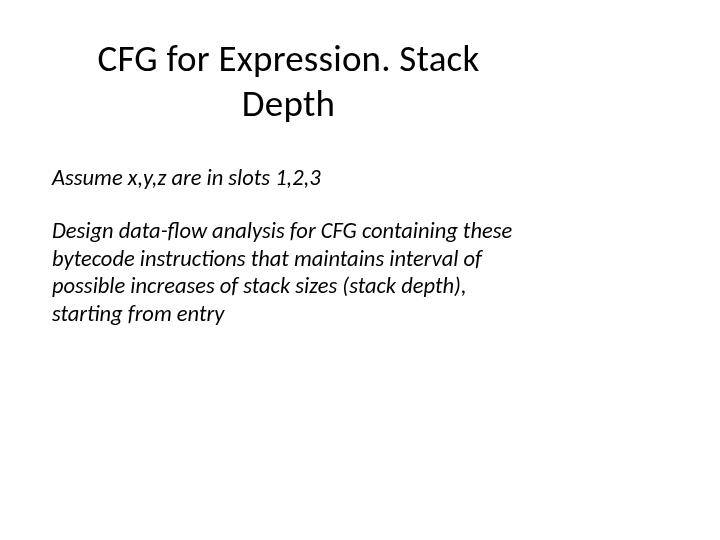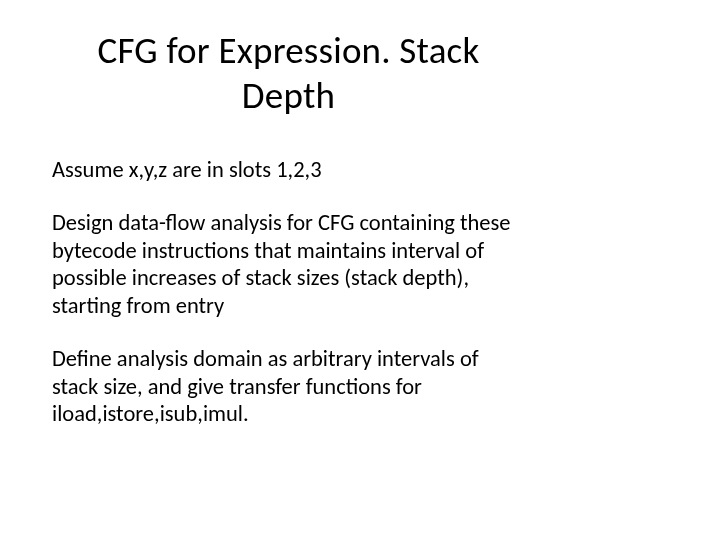--- a/index.html
+++ b/index.html
@@ -1,28 +1,27 @@
 <!DOCTYPE html>
 <html><head>
 <meta charset="utf-8">
 <style>
   * { margin: 0; padding: 0; box-sizing: border-box; }
   html, body { width: 720px; height: 540px; background: #fff; font-family: Calibri, "Segoe UI", Arial, sans-serif; color: #000; }
-  .slide { width: 577px; height: 540px; padding: 28px 52px 40px 52px; position: relative; }
+  .slide { width: 577px; height: 540px; padding: 36px 52px 40px 52px; position: relative; }
   .title { font-size: 37px; font-weight: 400; text-align: center; margin-bottom: 38px; letter-spacing: 0.2px; }
-  .body { font-size: 22.5px; line-height: 1.22; }
+  .body { font-size: 22.5px; line-height: 1.22; font-style: italic; }
   .para { margin-bottom: 26px; }
   .indent { padding-left: 70px; }
   .tight { margin-bottom: 0; }
 </style>
 </head>
 <body>
 
 <div class="slide">
   <h1 class="title">CFG for Expression. Stack Depth</h1>
   <div class="body">
     <div class="para">
       <div>Assume x,y,z are in slots 1,2,3</div>
     </div>
     <div class="para">Design data-flow analysis for CFG containing these bytecode instructions that maintains interval of possible increases of stack sizes (stack depth), starting from entry</div>
-    <div class="para tight">Define analysis domain as arbitrary intervals of stack size, and give transfer functions for iload,istore,isub,imul.</div>
   </div>
 </div>
 
 </body></html>

